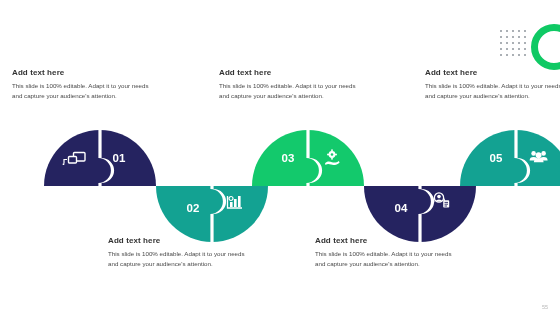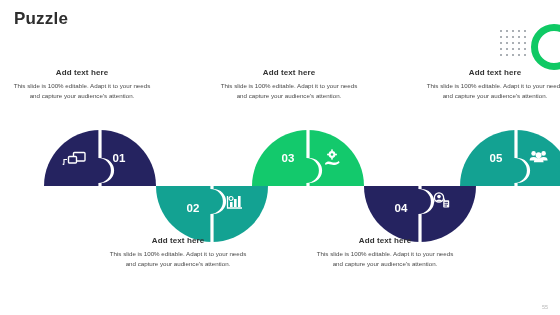--- a/index.html
+++ b/index.html
@@ -70,21 +70,21 @@
   .piece-num {
     font-family: "Liberation Sans", sans-serif;
     font-size: 11.5px;
     font-weight: bold;
     fill: #ffffff;
   }
   
   .txt {
     position: absolute;
     width: 140px;
-    text-align: center;
+    text-align: left;
   }
   .txt .hd {
     font-size: 8px;
     font-weight: bold;
     color: #333333;
     margin: 0 0 4px 0;
     letter-spacing: 0.1px;
   }
   .txt .bd {
     font-size: 6.2px;
@@ -104,21 +104,20 @@
     bottom: 5px;
     font-size: 5.5px;
     color: #b8b8b8;
   }
 </style>
 </head>
 <body>
 
 <div class="slide">
 
-  <div class="page-title">Puzzle</div>
 
   <div class="deco-ring"></div>
   <div class="deco-dots">
       <i style="left: 0px; top: 0px; background: rgb(154, 160, 166);"></i>
       <i style="left: 6px; top: 0px; background: rgb(154, 160, 166);"></i>
       <i style="left: 12px; top: 0px; background: rgb(154, 160, 166);"></i>
       <i style="left: 18px; top: 0px; background: rgb(154, 160, 166);"></i>
       <i style="left: 24px; top: 0px; background: rgb(154, 160, 166);"></i>
       <i style="left: 0px; top: 6px; background: rgb(154, 160, 166);"></i>
       <i style="left: 6px; top: 6px; background: rgb(154, 160, 166);"></i>

